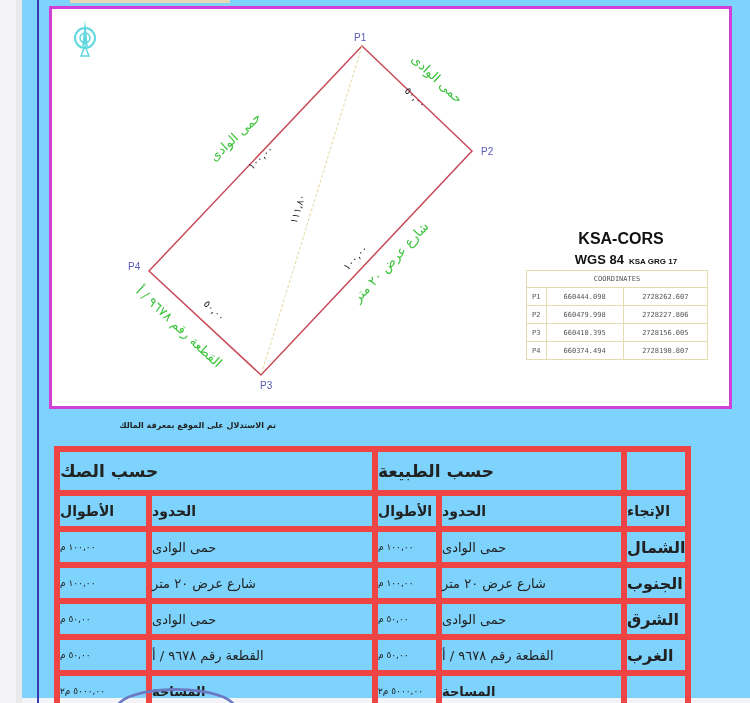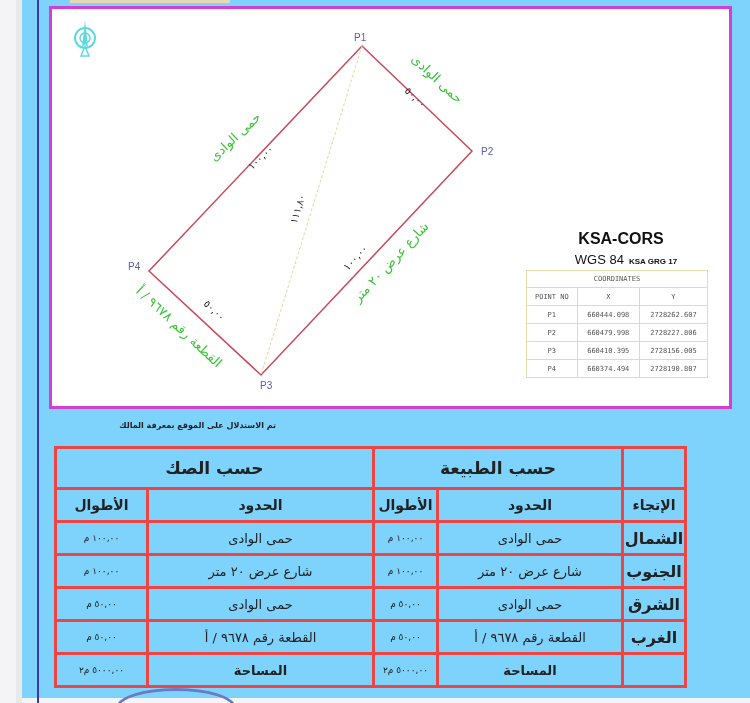--- a/index.html
+++ b/index.html
@@ -8,28 +8,28 @@
   .side-gray-l{position:absolute;left:0;top:0;width:6px;height:703px;background:#e9e9ec;}
   .side-gray-r{position:absolute;right:0;top:0;width:9px;height:703px;background:#e9e9ec;}
   .outer-frame{position:absolute;left:21px;top:-4px;width:715px;height:720px;border-left:2px solid #3a3ab0;border-right:2px solid #3a3ab0;box-sizing:border-box;}
   .top-tab{position:absolute;left:54px;top:0;width:160px;height:3px;background:#e6d9b8;}
   .drawing-frame{position:absolute;left:33px;top:6px;width:683px;height:403px;border:3px solid #d23fd6;box-sizing:border-box;background:#fff;}
   .north-icon{position:absolute;left:55px;top:18px;width:28px;height:40px;}
   .plot-svg{position:absolute;left:0;top:0;}
   .coord-block{position:absolute;left:510px;top:230px;width:210px;}
   .coord-title{text-align:center;font-weight:bold;font-size:16px;color:#111;font-family:"Liberation Sans",sans-serif;margin-left:-20px;}
   .coord-sub{text-align:center;font-size:13px;color:#111;font-family:"Liberation Sans",sans-serif;margin-top:4px;margin-left:-10px;}
-  .coord-sub b{font-weight:normal;}
+  .coord-sub b{font-weight:bold;}
   .coord-sub small{font-size:8px;font-weight:bold;margin-left:5px;}
   table.coords{border-collapse:collapse;margin-top:3px;width:182px;font-family:"DejaVu Sans Mono",monospace;font-size:7px;color:#555;}
   table.coords td{border:1px solid #e2dcae;text-align:center;height:17px;padding:0 1px;}
   table.coords td.hdr{height:16px;margin-left:9px;}
   .note{position:absolute;left:60px;top:421px;width:200px;text-align:right;font-size:8px;font-weight:bold;color:#222;direction:rtl;}
   table.bounds{position:absolute;left:38px;top:446px;border-collapse:collapse;direction:rtl;font-family:"DejaVu Sans",sans-serif;}
-  table.bounds td{border:3px solid #ef4444;text-align:center;color:#222;padding:0;}
+  table.bounds td{border:6px solid #ef4444;text-align:left;color:#222;padding:0;}
   .grp-h{font-size:17px;font-weight:bold;height:38px;}
   .col-h{font-size:14px;font-weight:bold;height:30px;}
   .dir{font-size:16px;font-weight:bold;}
   .bnd{font-size:13px;}
   .len{font-size:9px;color:#444;}
   .area-lbl{color:#1a2fb8;font-weight:bold;font-size:13px;}
   .area-val{color:#1a2fb8;font-size:9px;}
   .row td{height:30px;}
   .stamp{position:absolute;left:100px;top:688px;width:120px;height:40px;border:3px solid #6a7bc4;border-radius:50%;box-sizing:border-box;}
   .stamp-text{position:absolute;left:0;right:0;top:6px;text-align:center;font-size:6px;color:#555;}
@@ -76,25 +76,20 @@
   <div class="coord-block">
     <div class="coord-title">KSA-CORS</div>
     <div class="coord-sub">
       <b>WGS 84</b><small>KSA GRG 17</small>
     </div>
     <table class="coords">
       <tbody>
           <tr>
             <td colspan="3" class="hdr">COORDINATES</td>
           </tr>
-      <tr>
-        <td>POINT NO</td>
-        <td>X</td>
-        <td>Y</td>
-      </tr>
       <tr>
         <td>P1</td>
         <td>660444.098</td>
         <td>2728262.607</td>
       </tr>
       <tr>
         <td>P2</td>
         <td>660479.998</td>
         <td>2728227.806</td>
       </tr>

